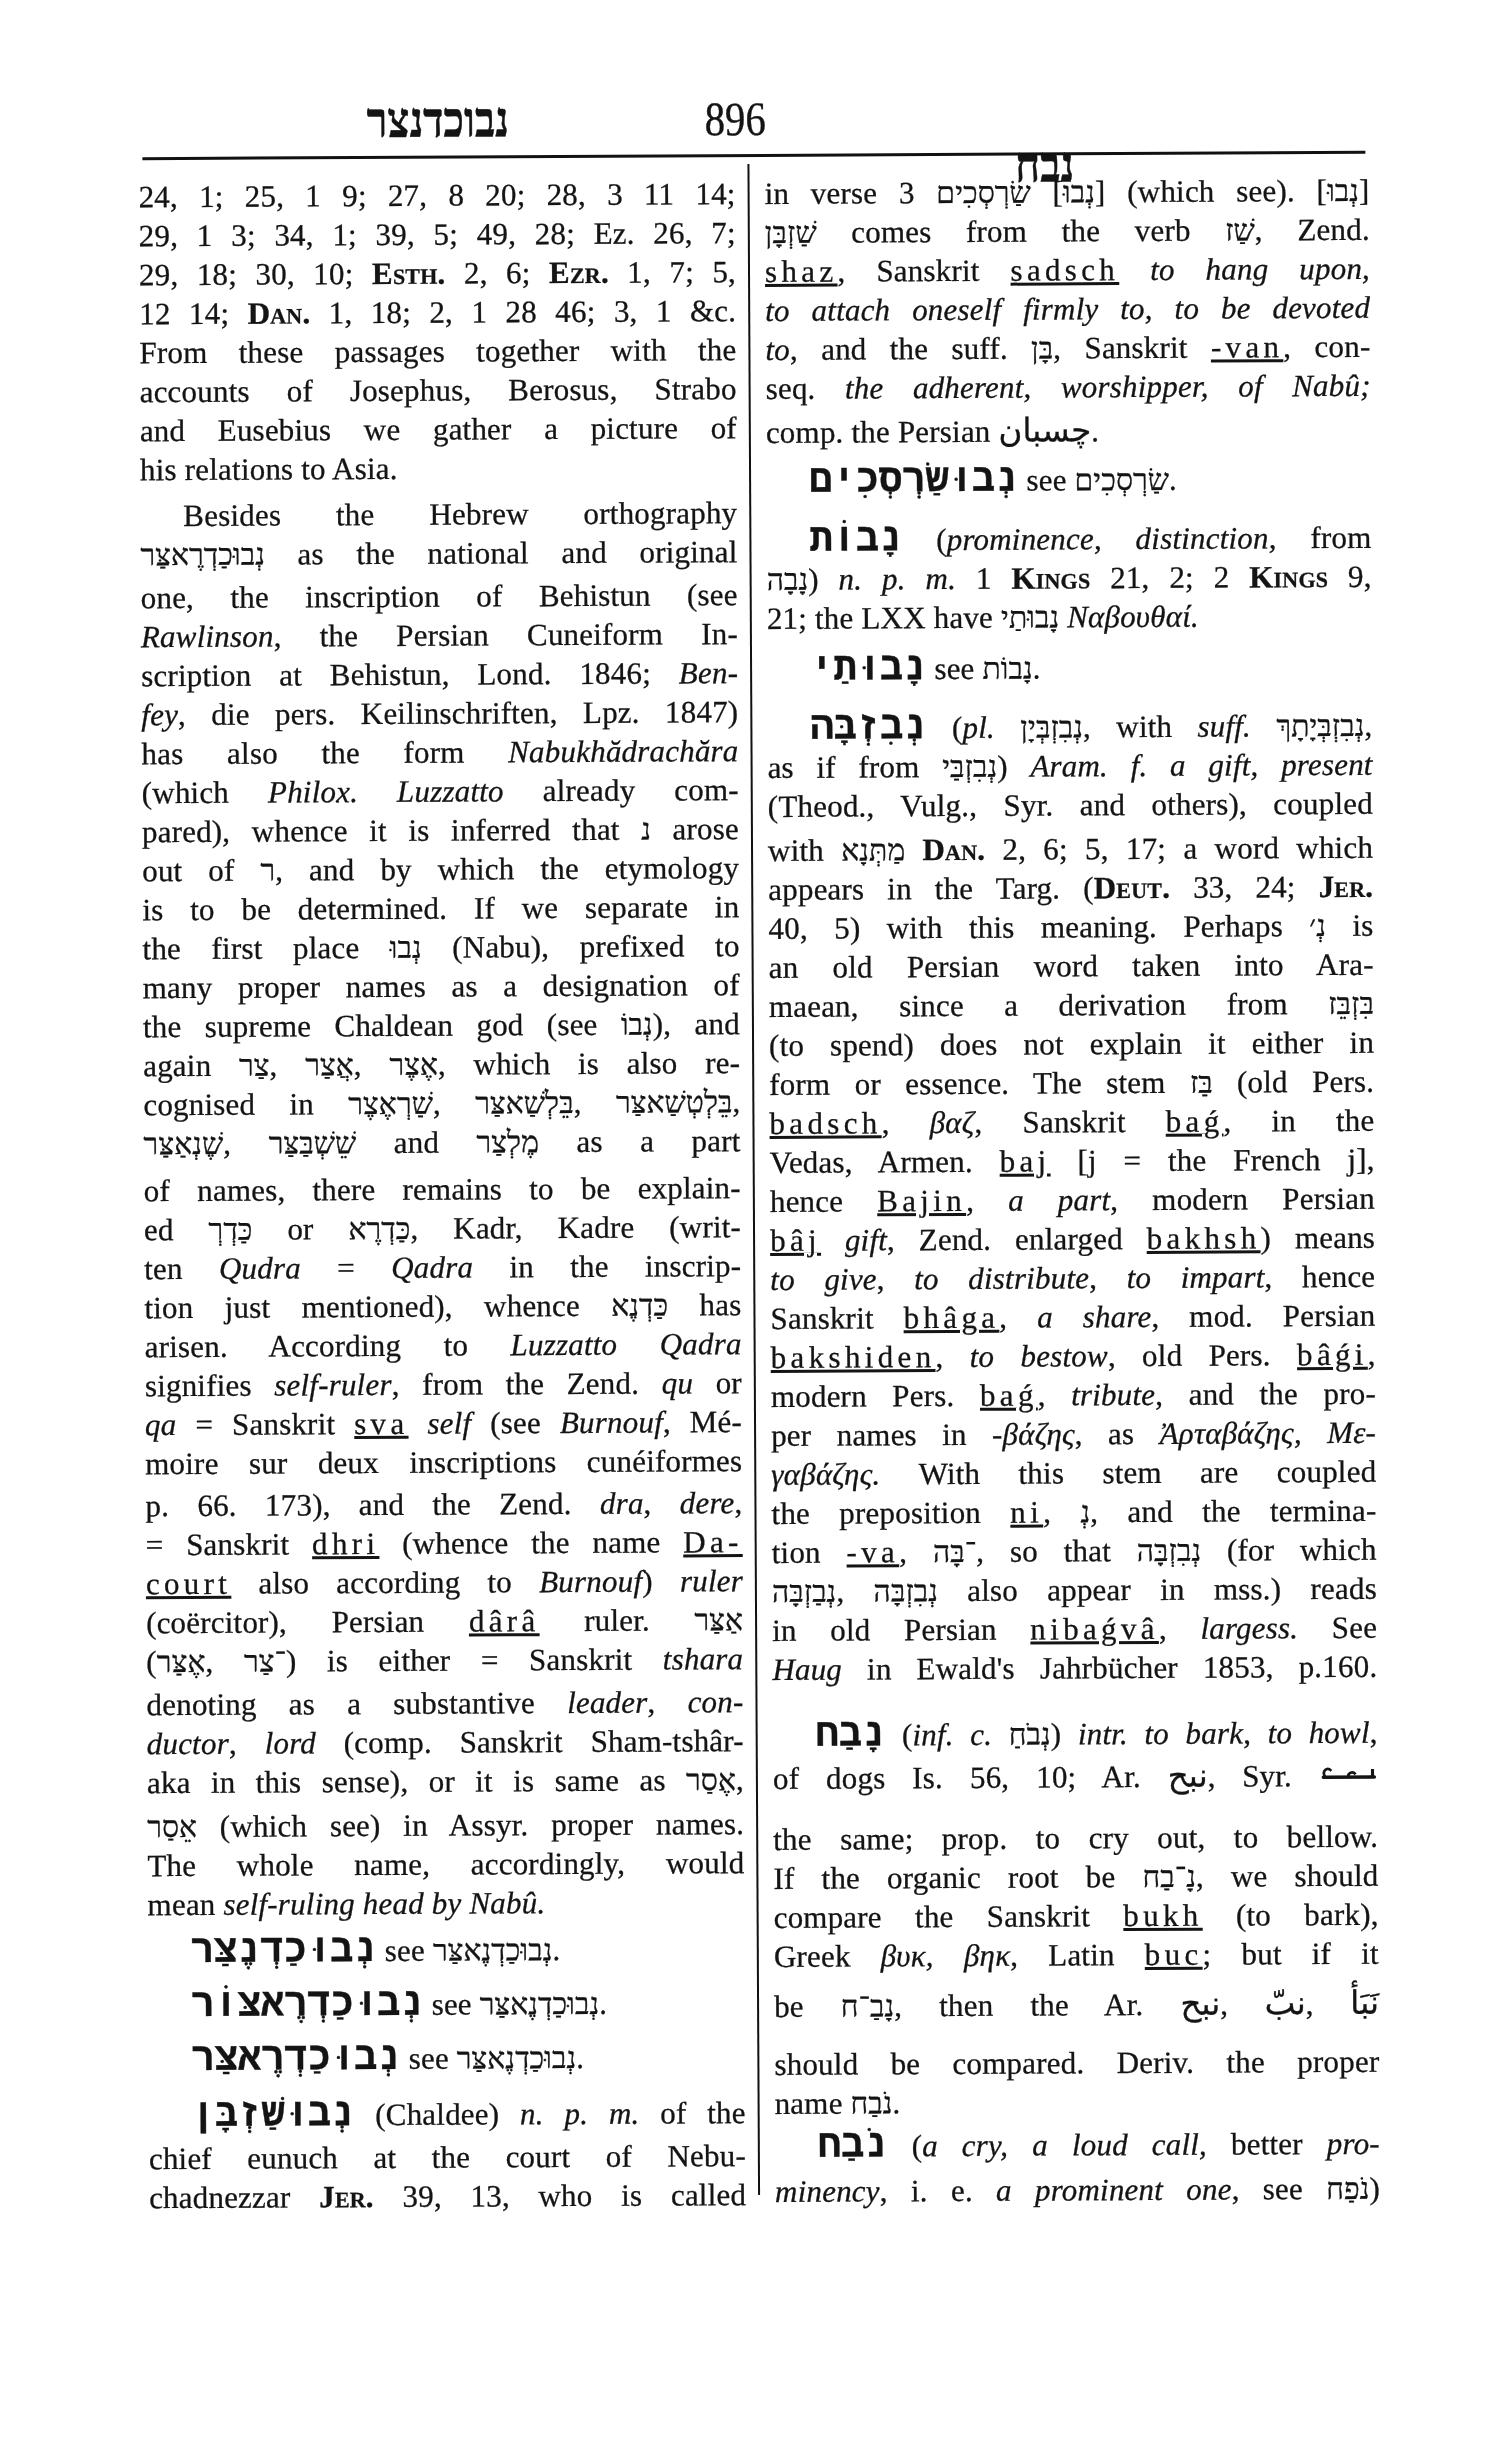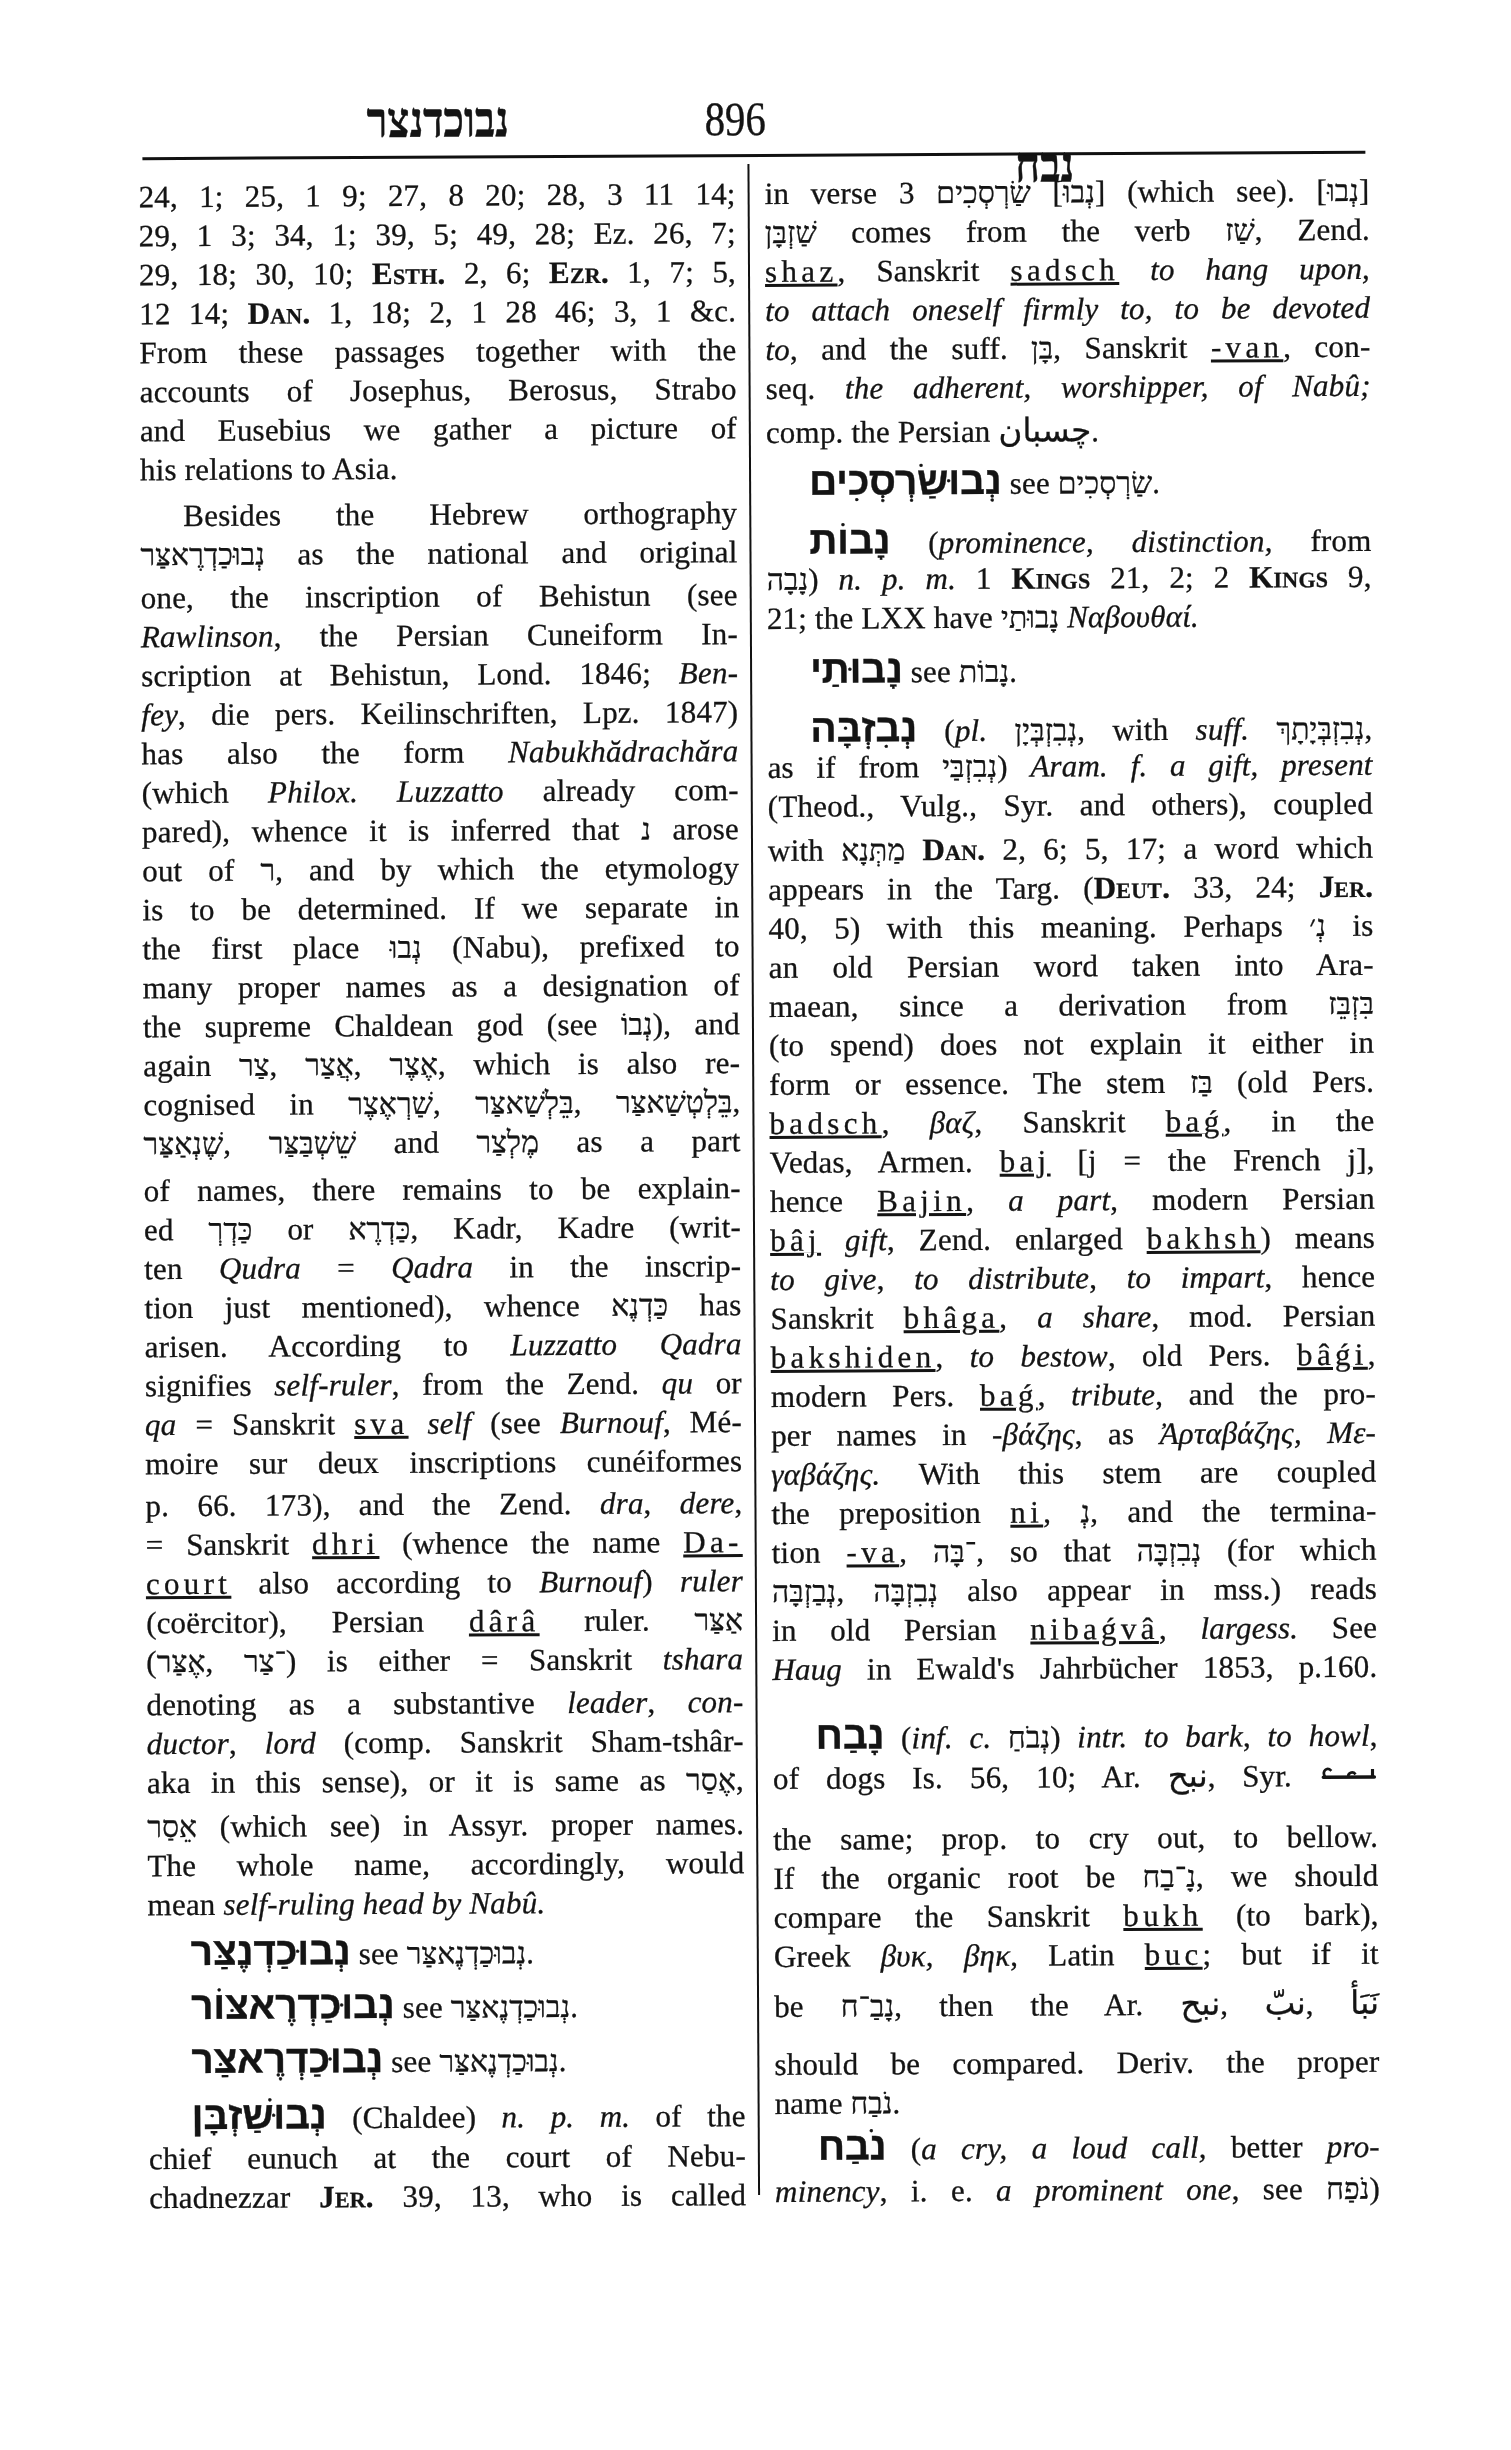--- a/index.html
+++ b/index.html
@@ -42,21 +42,21 @@
 
   .seg.i { font-style: italic; }
   .seg.sc { font-variant: small-caps; font-weight: bold; }
   .seg.sp { letter-spacing: 0.14em; text-decoration: underline; }
   .seg.he {
     unicode-bidi: isolate; direction: rtl; letter-spacing: 0;
     font-family: Liberation Serif, serif; font-size: 0.97em;
   }
   .seg.hw {
     unicode-bidi: isolate; direction: rtl; letter-spacing: 0;
-    font-family: Liberation Sans, sans-serif;
+    font-family: Liberation Mono, monospace;
     font-weight: bold; font-size: 1.25em; margin-top: 28px; -webkit-text-stroke: 0.4px #141414;
   }
   .seg.ar {
     unicode-bidi: isolate; direction: rtl; letter-spacing: 0;
     font-family: Liberation Sans, sans-serif; font-size: 1.05em;
   }
   .seg.syr { display: inline-block; width: 59px; height: 23.4px; vertical-align: 1.8px; text-indent: 0; }
   .seg.syr svg { display: block; }
 
   

